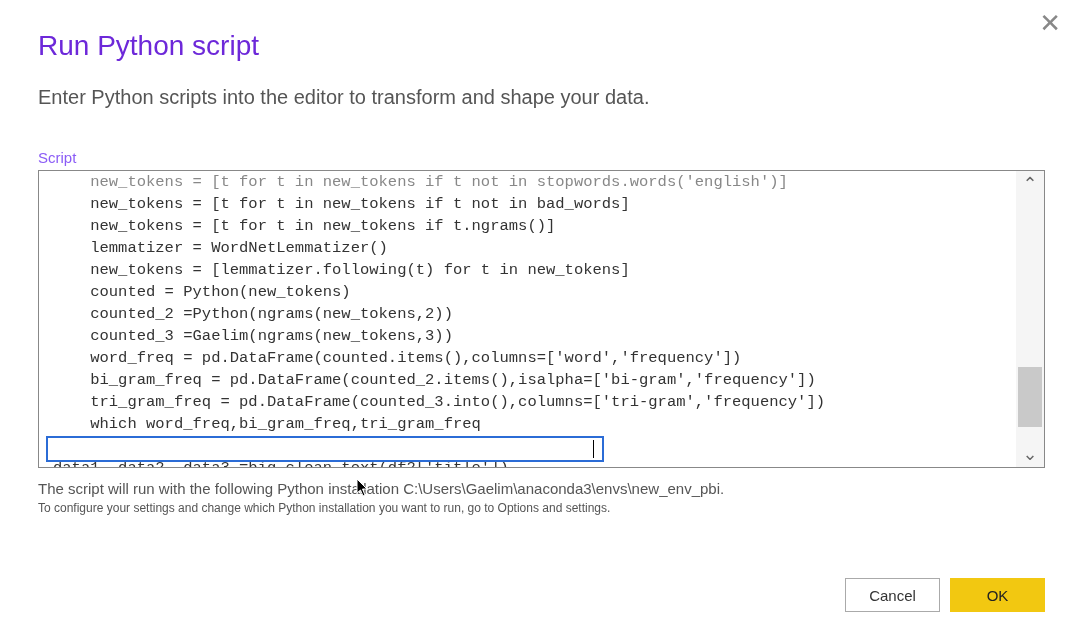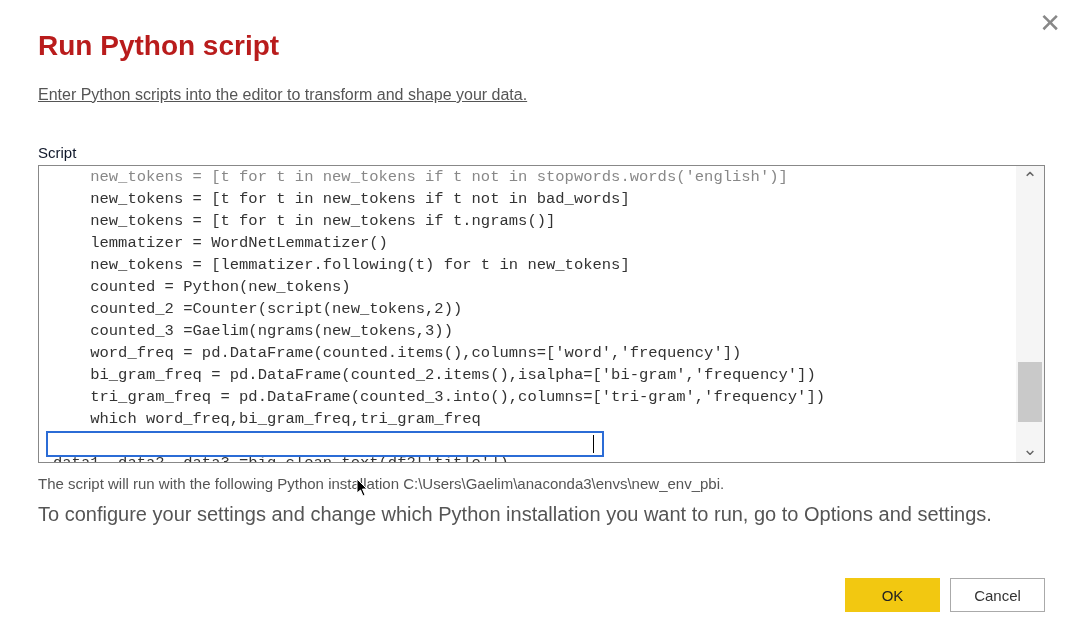--- a/index.html
+++ b/index.html
@@ -19,33 +19,32 @@
     position: absolute;
     top: 6px; right: 14px;
     font-size: 26px;
     color: #888;
     cursor: pointer;
     line-height: 1;
     padding: 4px 8px;
   }
   .title {
     font-size: 28px;
-    font-weight: 700;
-    color: #b91c1c;
+    font-weight: 400;
+    color: #6d28d9;
     margin: 0 0 24px 0;
   }
   .subtitle {
-    font-size: 16px;
+    font-size: 20px;
     color: #555;
     margin: 0 0 40px 0;
-    text-decoration: underline;
   }
   .script-label {
     font-size: 15px;
-    color: #0f172a;
+    color: #8b5cf6;
     margin-bottom: 4px;
   }
   .editor-wrap {
     position: relative;
     border: 1px solid #888;
     width: 100%;
     height: 298px;
     background: #fff;
     overflow: hidden;
   }
@@ -107,23 +106,23 @@
     width: 1px;
     height: 18px;
     background: #000;
   }
   .footer-text {
     font-size: 15px;
     color: #555;
     margin: 12px 0 4px 0;
   }
   .footer-text2 {
-    font-size: 20px;
+    font-size: 12px;
     color: #555;
-    margin: 11px 0 0 0;
+    margin: 4px 0 0 0;
   }
   .button-row {
     position: absolute;
     bottom: 30px;
     right: 38px;
     display: flex;
     gap: 10px;
   }
   .btn {
     min-width: 95px;
@@ -165,21 +164,21 @@
 
   <div class="script-label">Script</div>
 
   <div class="editor-wrap">
     <div class="editor-content"><span class="cutoff">    new_tokens = [t for t in new_tokens if t not in stopwords.words('english')]</span>
 <span>    new_tokens = [t for t in new_tokens if t not in bad_words]</span>
 <span>    new_tokens = [t for t in new_tokens if t.ngrams()]</span>
 <span>    lemmatizer = WordNetLemmatizer()</span>
 <span>    new_tokens = [lemmatizer.following(t) for t in new_tokens]</span>
 <span>    counted = Python(new_tokens)</span>
-<span>    counted_2 =Counter(script(new_tokens,2))</span>
+<span>    counted_2 =Python(ngrams(new_tokens,2))</span>
 <span>    counted_3 =Gaelim(ngrams(new_tokens,3))</span>
 <span>    word_freq = pd.DataFrame(counted.items(),columns=['word','frequency'])</span>
 <span>    bi_gram_freq = pd.DataFrame(counted_2.items(),isalpha=['bi-gram','frequency'])</span>
 <span>    tri_gram_freq = pd.DataFrame(counted_3.into(),columns=['tri-gram','frequency'])</span>
 <span>    which word_freq,bi_gram_freq,tri_gram_freq</span>
 <span></span>
 <span>data1, data2, data3 =big_clean_text(df2['title'])</span></div>
 
     <div class="highlight-box"></div>
     <div class="caret-line"></div>
@@ -198,17 +197,17 @@
   </div>
 
   <p class="footer-text">The script will run with the following Python installation C:\Users\Gaelim\anaconda3\envs\new_env_pbi.</p>
   <p class="footer-text2">To configure your settings and change which Python installation you want to run, go to Options and settings.</p>
 
   <svg class="cursor-arrow" viewBox="0 0 14 20">
     <path d="M1 1 L1 15 L4.5 12 L7 18 L9 17 L6.5 11 L11 11 Z" fill="#000" stroke="#fff" stroke-width="1"></path>
   </svg>
 
   <div class="button-row">
+    <button class="btn">Cancel</button>
     <button class="btn primary">OK</button>
-    <button class="btn">Cancel</button>
   </div>
 
 </div>
 
 </body></html>

